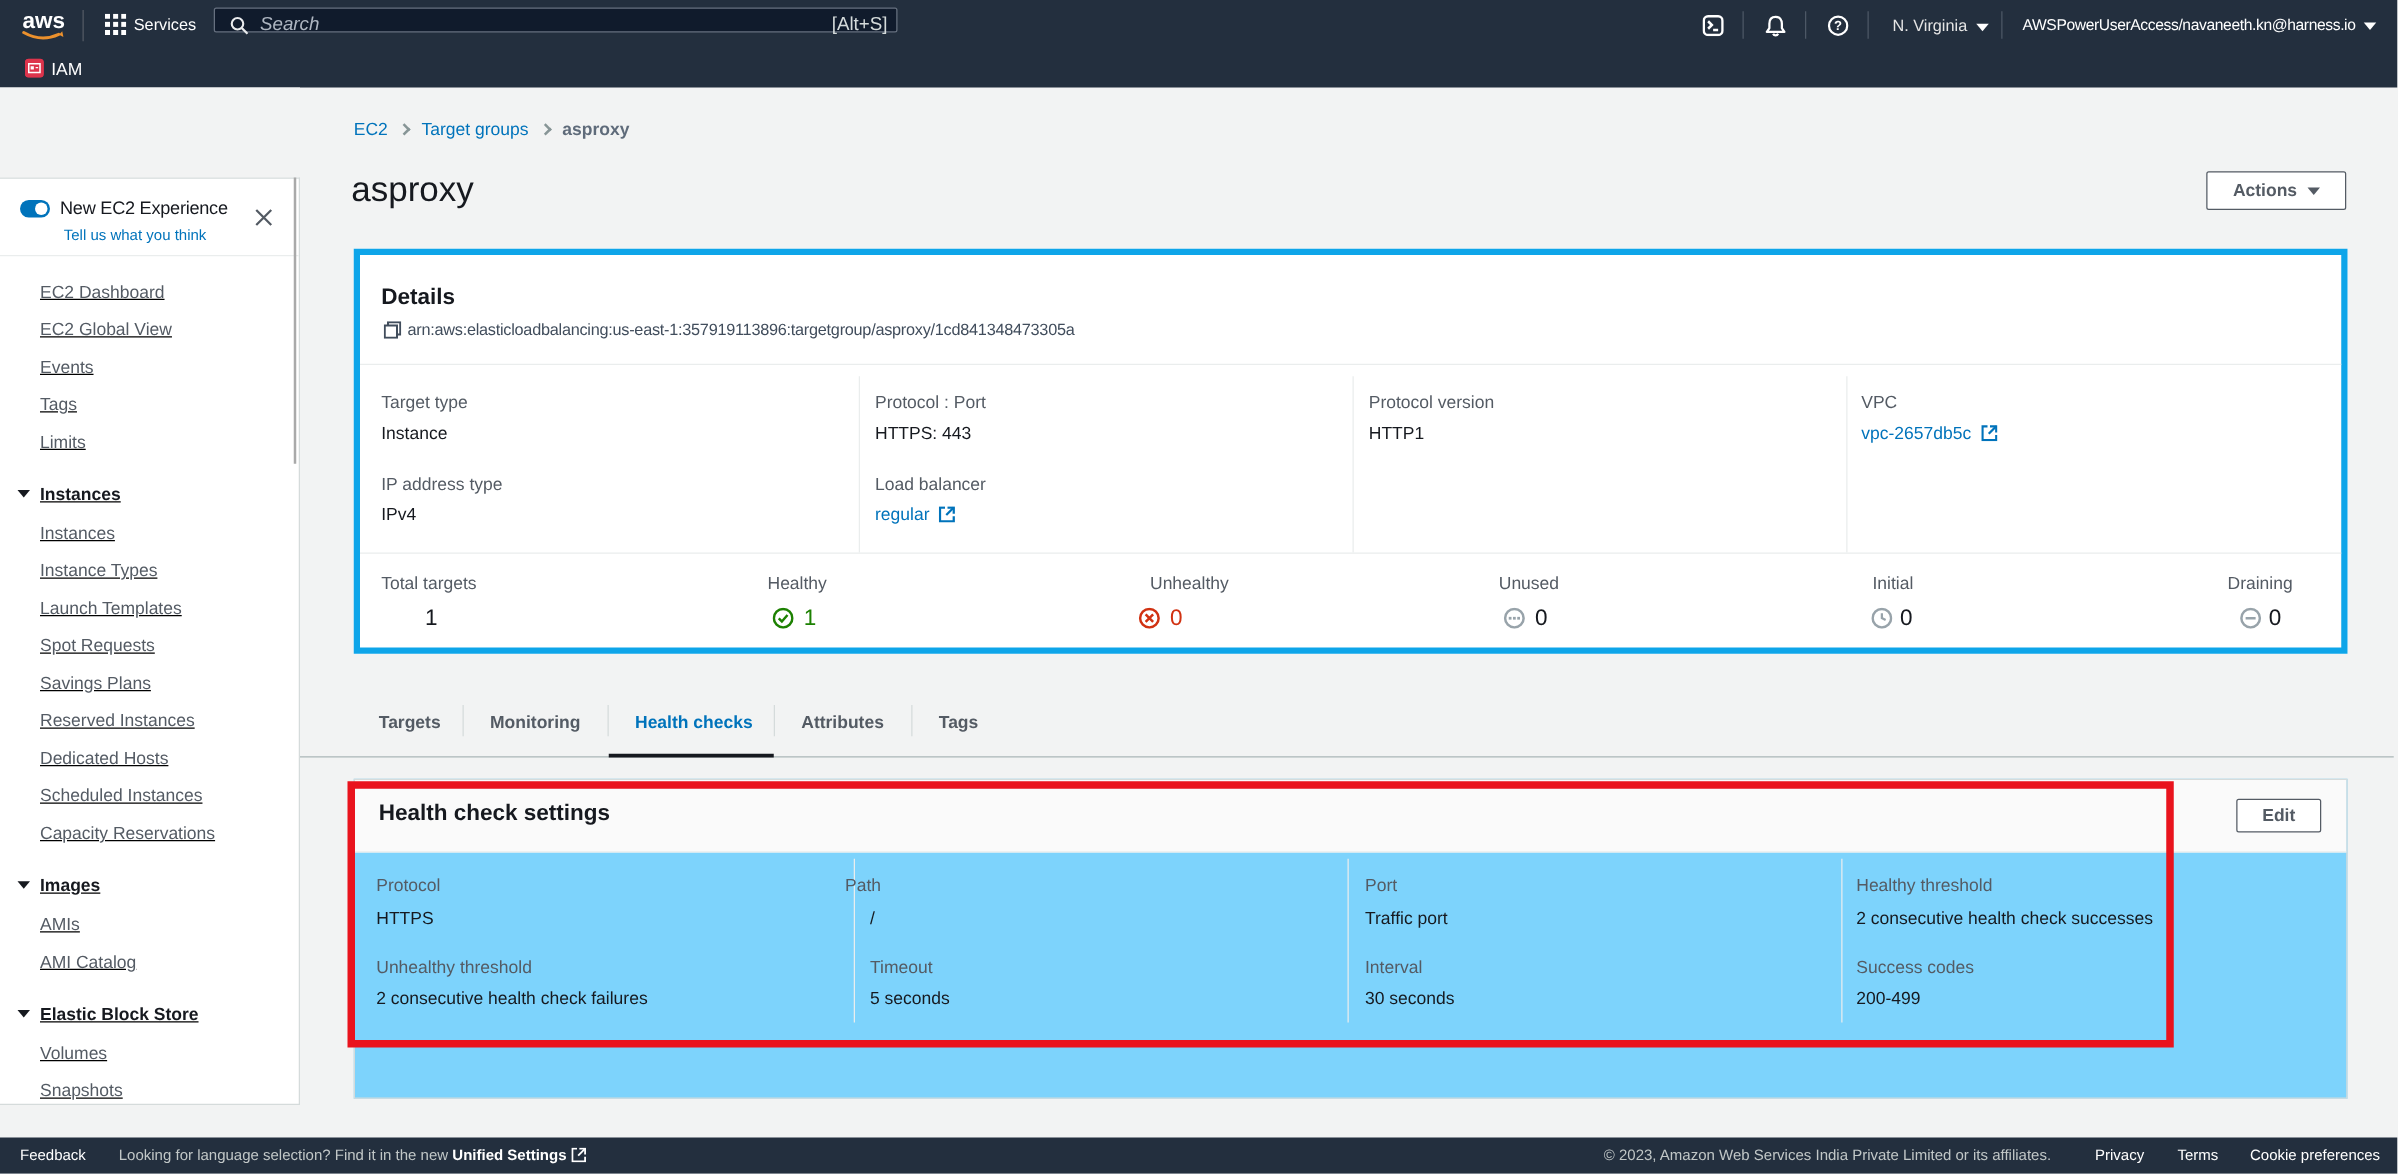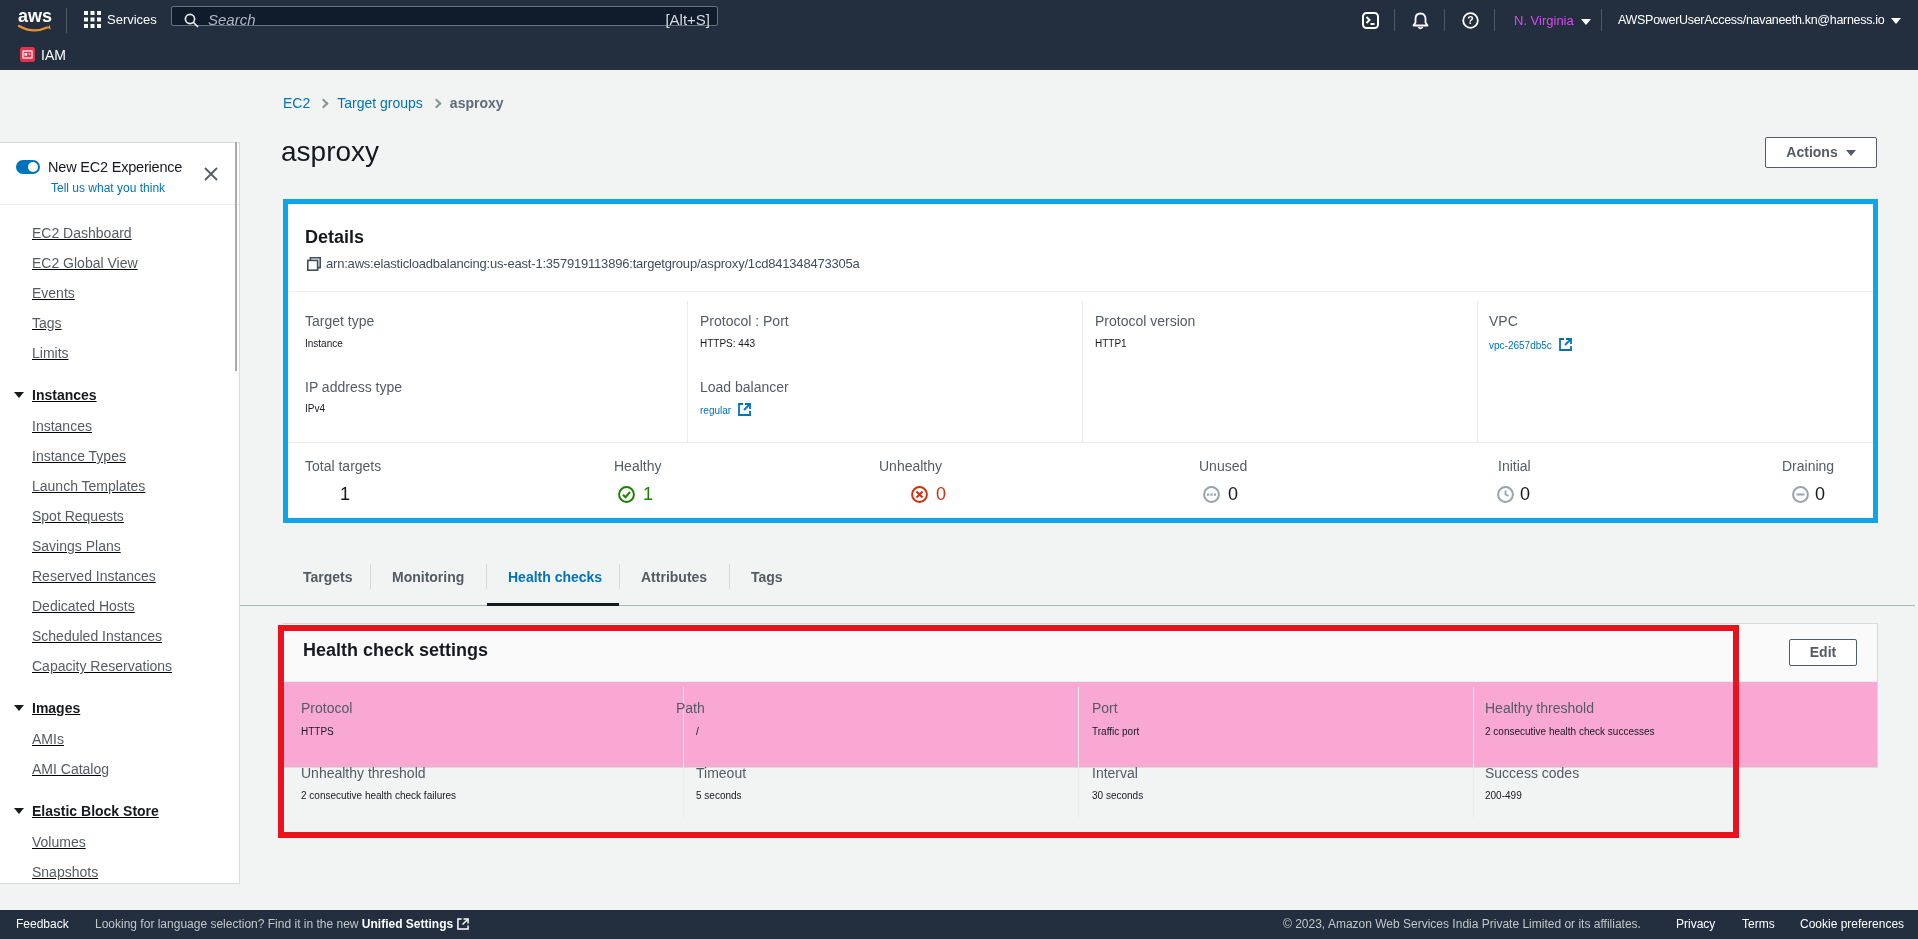--- a/index.html
+++ b/index.html
@@ -11,21 +11,21 @@
 #topnav { position:absolute; left:0; top:0; width:1918px; height:70px; background:#232f3e; }
 #awslogo { position:absolute; left:17px; top:7px; width:48px; height:28px; }
 #navdiv1 { position:absolute; left:66px; top:8px; width:1px; height:25px; background:#545b64; }
 #services { position:absolute; left:84px; top:12px; color:#fff; font-size:13px; }
 #searchbox { position:absolute; left:171px; top:6px; width:547px; height:20px; background:#101b2c;
   border:1px solid #66707f; border-radius:2px; color:#95a0b1; }
 #searchbox .ph { position:absolute; left:36px; top:4px; font-style:italic; font-size:15px; color:#aeb6c1;}
 #searchbox .alt { position:absolute; right:7px; top:4px; font-size:15px; color:#d5dbdb; font-style:normal;}
 .navicon { position:absolute; top:12px; }
 .navdiv { position:absolute; top:9px; width:1px; height:22px; background:#4d5866; }
-#region { position:absolute; left:1514px; top:13px; color:#d946ef; font-size:13px; white-space:nowrap; }
+#region { position:absolute; left:1514px; top:13px; color:#e5e5e5; font-size:13px; white-space:nowrap; }
 #account { position:absolute; left:1618px; top:13px; color:#fff; font-size:12.5px; letter-spacing:-0.3px; white-space:nowrap; }
 .caret { display:inline-block; width:0; height:0; border-left:5px solid transparent;
   border-right:5px solid transparent; border-top:6px solid #fff; margin-left:7px; vertical-align:middle;}
 #iamrow { position:absolute; left:20px; top:47px; height:16px; }
 #iamicon { position:absolute; left:0; top:0; width:15px; height:15px; background:#dd344c; border-radius:3px; }
 #iamtext { position:absolute; left:21px; top:0px; color:#fff; font-size:14px; }
 
 
 #sidebar { position:absolute; left:0; top:70px; width:240px; height:840px; background:#f2f3f3; }
 #sidepanel { position:absolute; left:0; top:72px; width:240px; height:742px; background:#fff;
@@ -58,35 +58,35 @@
 
 
 #card1 { position:absolute; left:283px; top:199px; width:1595px; height:324px; background:#fff;
   border:5px solid #0ea5e9; border-radius:0px; }
 .h2 { font-size:18px; font-weight:bold; color:#16191f; }
 #card1 .h2 { position:absolute; left:17px; top:23px; }
 #arnrow { position:absolute; left:19px; top:52px; font-size:14px; color:#414d5c; }
 .hr { position:absolute; left:0; width:100%; height:1px; background:#eaeded; }
 .vr { position:absolute; width:1px; background:#eaeded; }
 .lbl { position:absolute; font-size:14px; color:#545b64; }
-.val { position:absolute; font-size:10px; color:#16191f; }
+.val { position:absolute; font-size:14px; color:#16191f; }
 .val a { color:#0073bb; text-decoration:none; }
 
 .tlbl { position:absolute; font-size:14px; color:#545b64; }
 .tval { position:absolute; font-size:18px; color:#16191f; }
 
 
 #tabs { position:absolute; left:240px; top:559px; width:1678px; height:47px; }
 #tabs .line { position:absolute; left:0px; top:46px; width:1675px; height:1px; background:#aab7b8; }
 .tab { position:absolute; top:10px; font-size:14px; font-weight:bold; color:#545b64; }
 .tabsep { position:absolute; top:5px; width:1px; height:25px; background:#d5dbdb; }
 #tab-active-line { position:absolute; left:247px; top:44px; width:132px; height:3px; background:#16191f; }
 
 
-#card2 { position:absolute; left:283px; top:623px; width:1595px; height:145px; background:#f9a8d4;
+#card2 { position:absolute; left:283px; top:623px; width:1595px; height:256px; background:#7dd3fc;
   border:1px solid #d5dbdb; }
 #card2 .hd { position:absolute; left:0; top:0; width:100%; height:58px; background:#fafafa; border-bottom:1px solid #eaeded; }
 #card2 .h2 { position:absolute; left:19px; top:16px; }
 #editbtn { position:absolute; left:1505px; top:15px; width:68px; height:27px; background:#fff;
   border:1px solid #545b64; border-radius:2px; color:#545b64; font-weight:bold; font-size:14px;
   text-align:center; line-height:25px; }
 #redbox { position:absolute; left:278px; top:625px; width:1461px; height:213px; border:6px solid #e9131d; z-index:50; }
 
 
 #footer { position:absolute; left:0; top:910px; width:1918px; height:29px; background:#232f3e;
@@ -249,21 +249,21 @@
   <div class="tlbl" style="left:17px; top:254px;">Total targets</div>
   <div class="tval" style="left:52px; top:280px;">1</div>
 
   <div class="tlbl" style="left:326px; top:254px;">Healthy</div>
   <svg style="position:absolute; left:330px; top:282px;" width="17" height="17" viewBox="0 0 17 17">
     <circle cx="8.5" cy="8.5" r="7.4" fill="none" stroke="#1d8102" stroke-width="2"></circle>
     <path d="M5 8.7 L7.5 11.2 L12 6" fill="none" stroke="#1d8102" stroke-width="2"></path>
   </svg>
   <div class="tval" style="left:355px; top:280px; color:#1d8102;">1</div>
 
-  <div class="tlbl" style="left:591px; top:254px;">Unhealthy</div>
+  <div class="tlbl" style="left:632px; top:254px;">Unhealthy</div>
   <svg style="position:absolute; left:623px; top:282px;" width="17" height="17" viewBox="0 0 17 17">
     <circle cx="8.5" cy="8.5" r="7.4" fill="none" stroke="#d13212" stroke-width="2"></circle>
     <path d="M5.5 5.5 L11.5 11.5 M11.5 5.5 L5.5 11.5" stroke="#d13212" stroke-width="2"></path>
   </svg>
   <div class="tval" style="left:648px; top:280px; color:#d13212;">0</div>
 
   <div class="tlbl" style="left:911px; top:254px;">Unused</div>
   <svg style="position:absolute; left:915px; top:282px;" width="17" height="17" viewBox="0 0 17 17">
     <circle cx="8.5" cy="8.5" r="7.4" fill="none" stroke="#98a3aa" stroke-width="2"></circle>
     <rect x="4" y="7.5" width="2.2" height="2.2" fill="#98a3aa"></rect>

